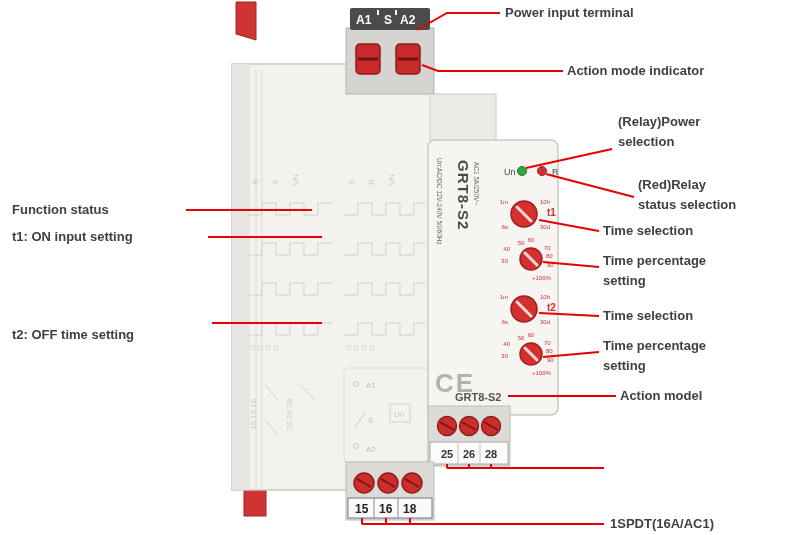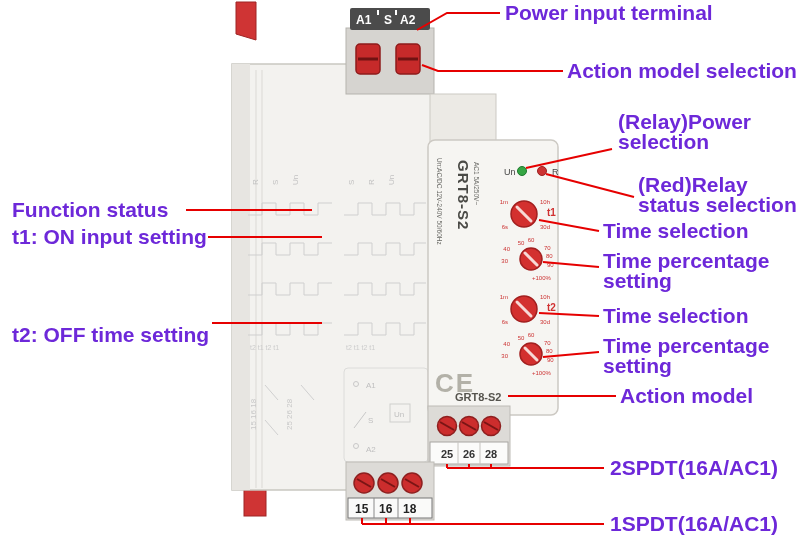--- a/index.html
+++ b/index.html
@@ -1,19 +1,19 @@
 <!DOCTYPE html>
 <html><head>
 <meta charset="utf-8">
 <style>
   html,body{margin:0;padding:0;background:#ffffff;}
   #stage{position:relative;width:800px;height:535px;background:#ffffff;overflow:hidden;
          font-family:"Liberation Sans", sans-serif;}
   #device-svg{position:absolute;left:0;top:0;}
-  .ann{position:absolute;color:#6d28d9;font-weight:bold;font-size:21px;line-height:20px;white-space:nowrap;}
+  .ann{position:absolute;color:#404040;font-weight:bold;font-size:13px;line-height:20px;white-space:nowrap;}
   .ann div{white-space:nowrap;}
 </style>
 </head>
 <body>
 
 <div id="stage">
 
 <svg id="device-svg" width="800" height="535" viewBox="0 0 800 535">
 
   <g>
@@ -190,21 +190,21 @@
     <line x1="386" y1="518" x2="386" y2="524"></line>
     <line x1="410" y1="518" x2="410" y2="524"></line>
     <line x1="362" y1="524" x2="604" y2="524"></line>
     <line x1="186" y1="210" x2="312" y2="210"></line>
     <line x1="208" y1="237" x2="322" y2="237"></line>
     <line x1="212" y1="323" x2="322" y2="323"></line>
   </g>
 </svg>
 
   <div class="ann" style="left:505px;top:3px">Power input terminal</div>
-  <div class="ann" style="left:567px;top:61px">Action model selection</div>
+  <div class="ann" style="left:567px;top:61px">Action mode indicator</div>
 
   <div class="ann" style="left:618px;top:112px">
     <div>(Relay)Power</div>
     <div>selection</div>
   </div>
 
   <div class="ann" style="left:638px;top:175px">
     <div>(Red)Relay</div>
     <div>status selection</div>
   </div>
@@ -217,20 +217,19 @@
   </div>
 
   <div class="ann" style="left:603px;top:306px">Time selection</div>
 
   <div class="ann" style="left:603px;top:336px">
     <div>Time percentage</div>
     <div>setting</div>
   </div>
 
   <div class="ann" style="left:620px;top:386px">Action model</div>
-  <div class="ann" style="left:610px;top:458px">2SPDT(16A/AC1)</div>
   <div class="ann" style="left:610px;top:514px">1SPDT(16A/AC1)</div>
 
   <div class="ann" style="left:12px;top:200px">Function status</div>
   <div class="ann" style="left:12px;top:227px">t1: ON input setting</div>
   <div class="ann" style="left:12px;top:325px">t2: OFF time setting</div>
 
 </div>
 
 </body></html>

